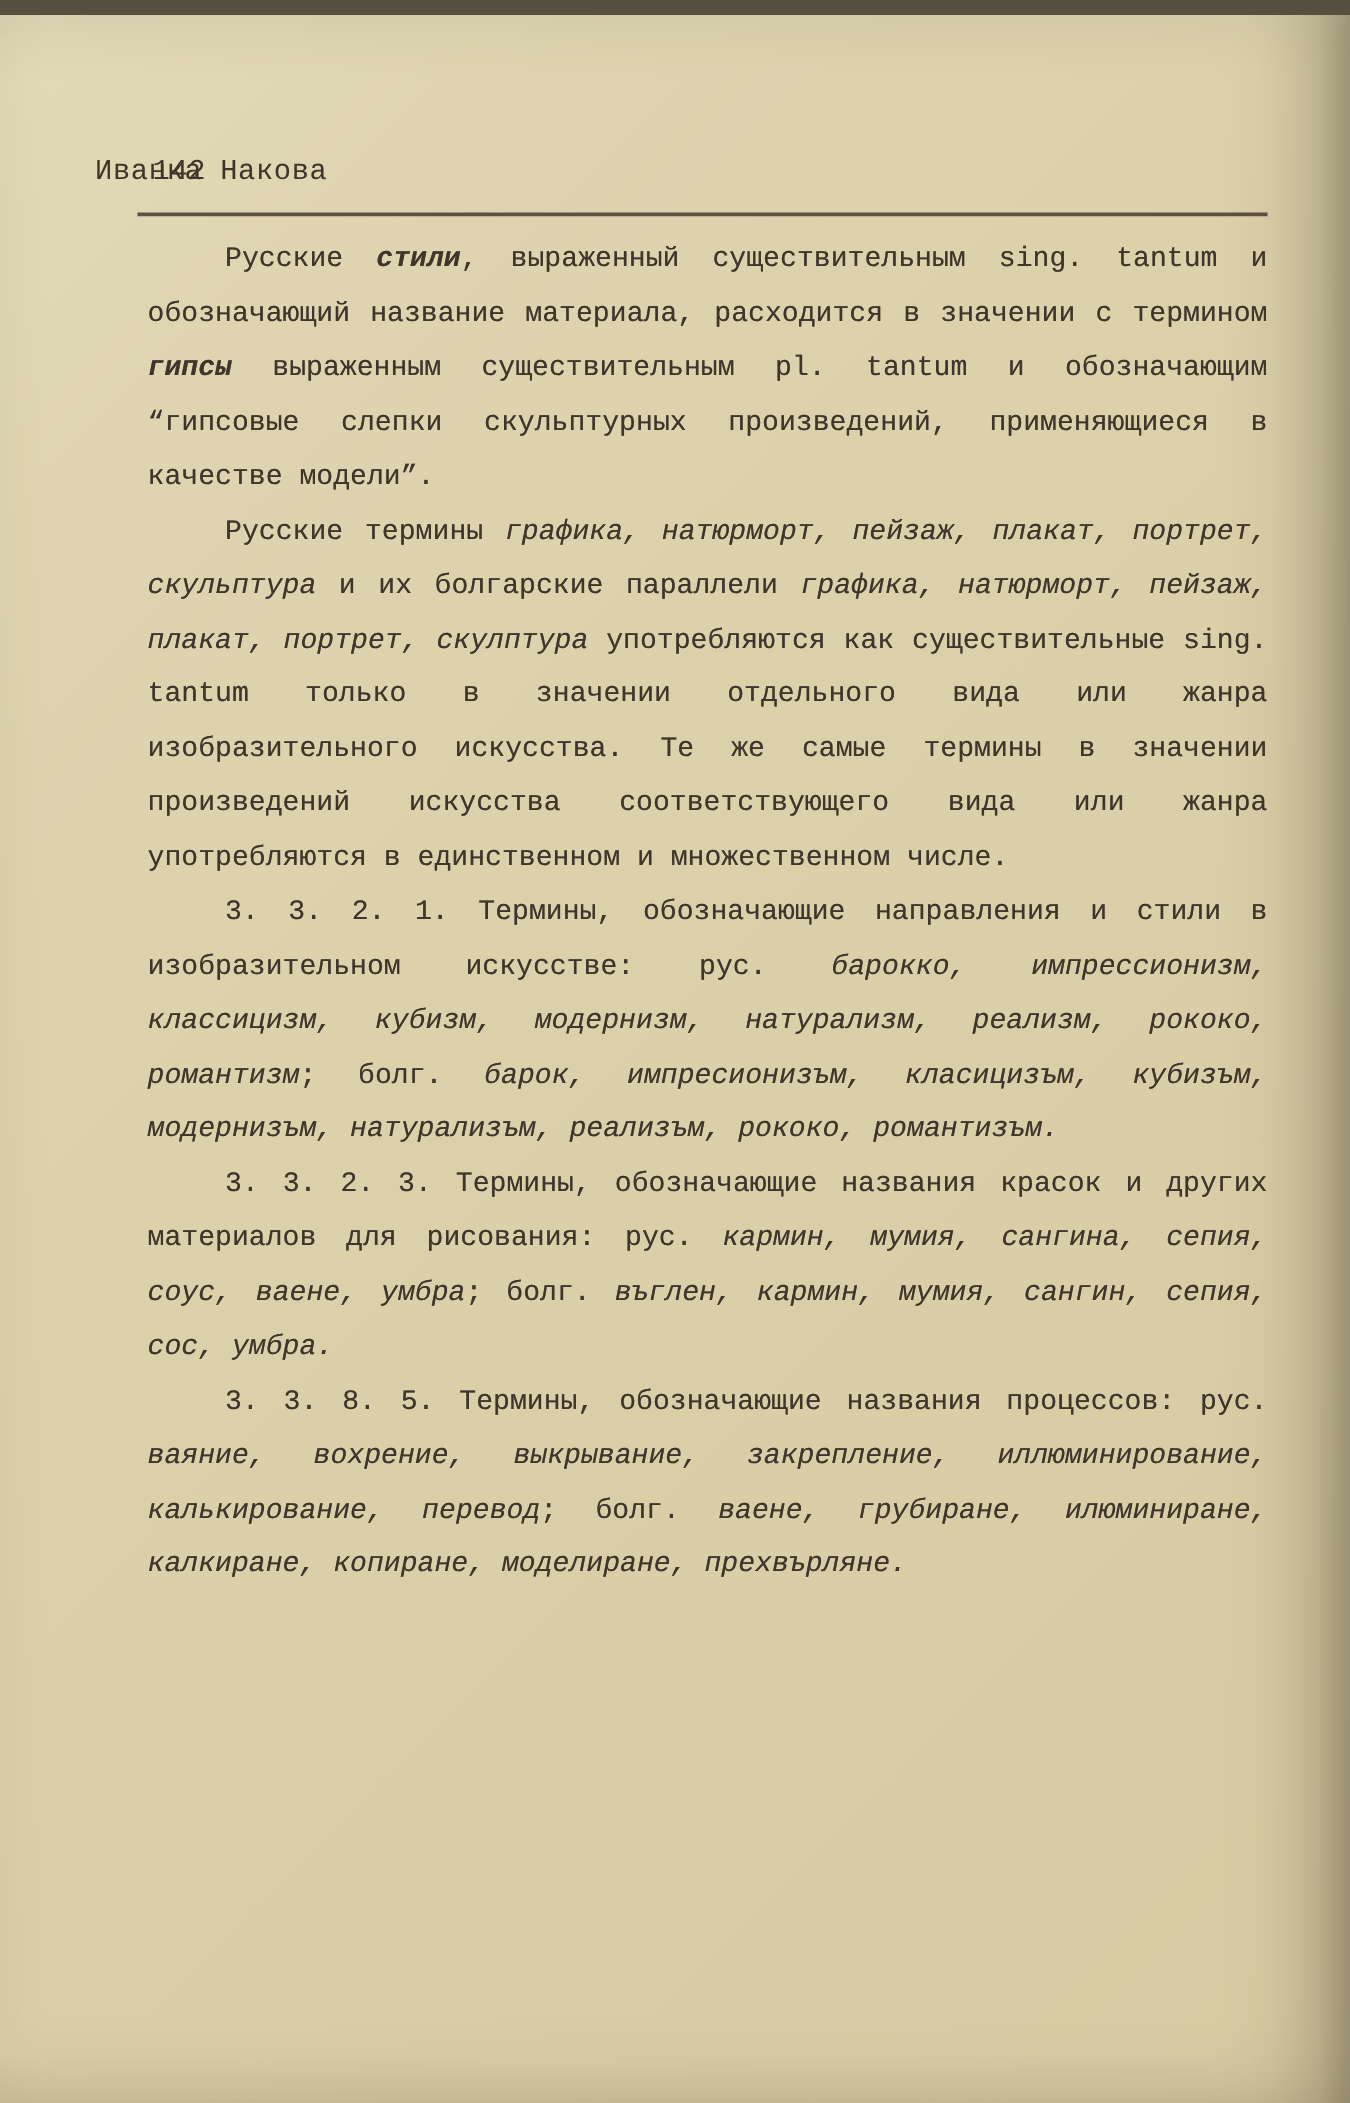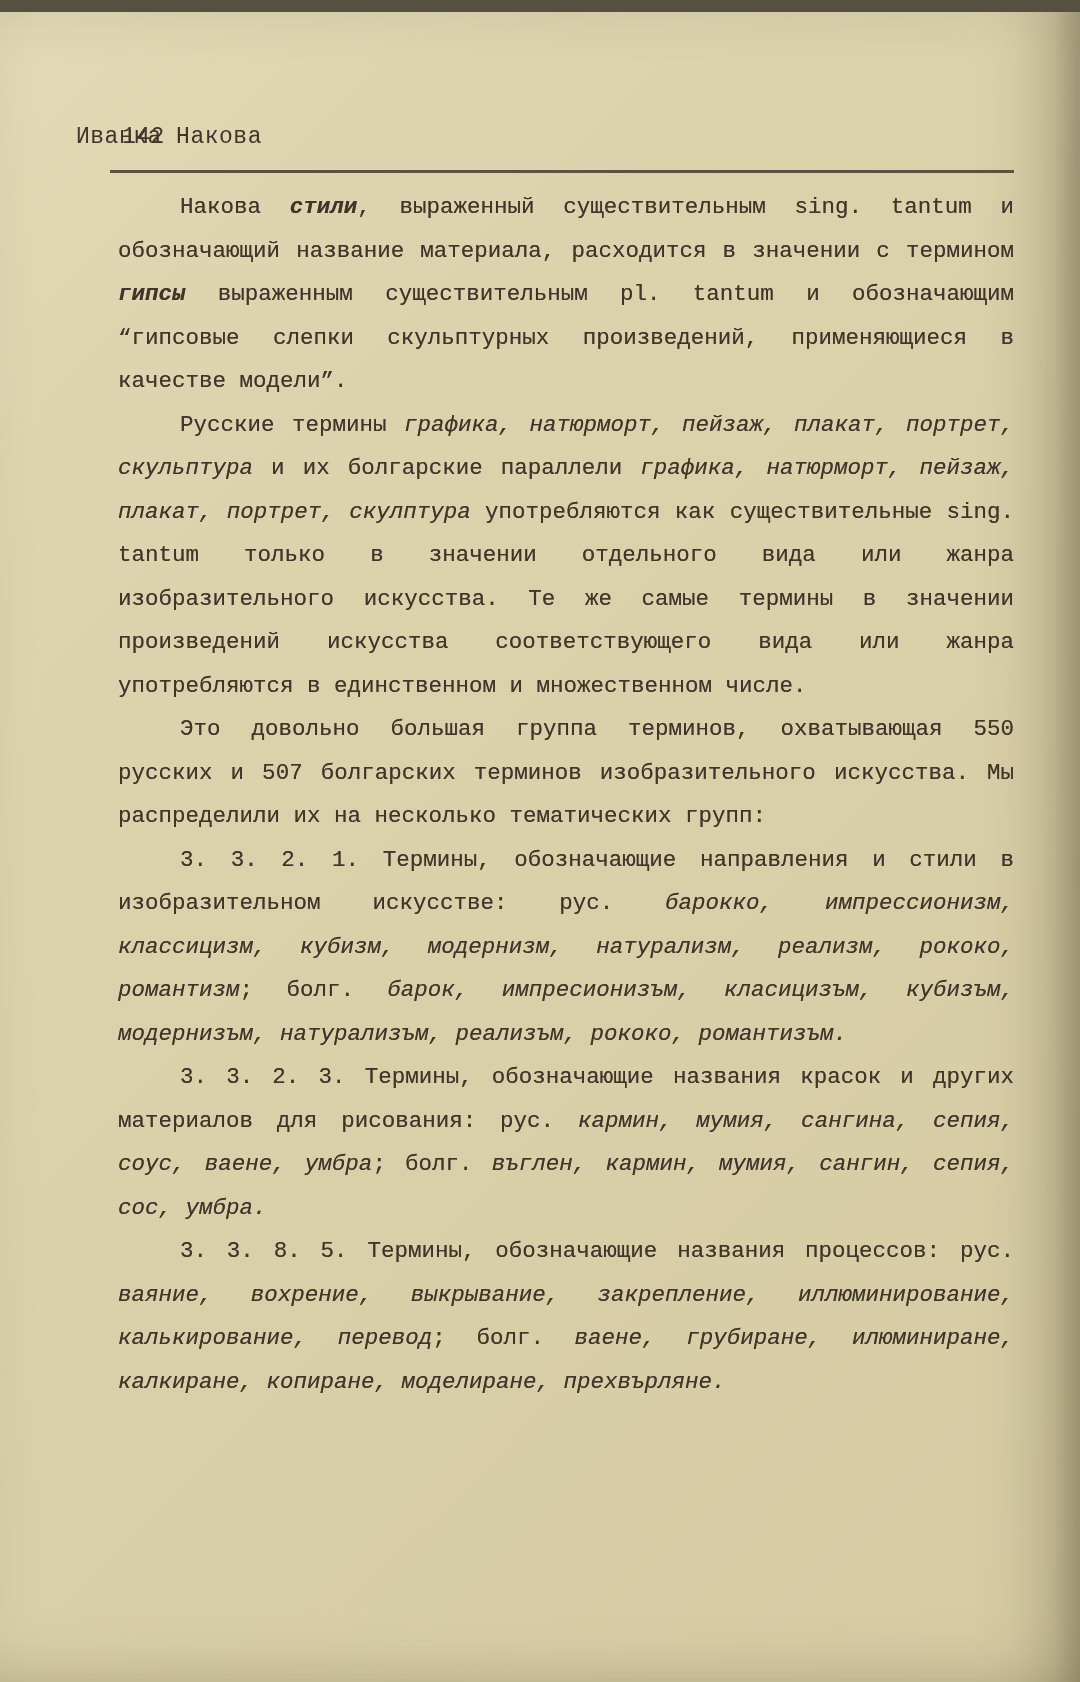--- a/index.html
+++ b/index.html
@@ -53,23 +53,22 @@
 <body>
 
 <div class="page">
   <div class="content">
     <div class="header">
       <span class="page-number">142</span>
       <span class="running-head">Иванка Накова</span>
     </div>
     <hr class="rule">
     <div class="body-text">
-        <p><span>Накова </span><span class="it bd">стили</span><span>, выраженный существительным sing. tantum и обозначающий название материала, расходится в значении с термином </span><span class="it bd">гипсы</span><span> выраженным существительным pl. tantum и обозначающим “гипсовые слепки скульптурных произведений, применяющиеся в качестве модели”.</span></p>
+        <p><span>Русские </span><span class="it bd">стили</span><span>, выраженный существительным sing. tantum и обозначающий название материала, расходится в значении с термином </span><span class="it bd">гипсы</span><span> выраженным существительным pl. tantum и обозначающим “гипсовые слепки скульптурных произведений, применяющиеся в качестве модели”.</span></p>
         <p><span>Русские термины </span><span class="it">графика, натюрморт, пейзаж, плакат, портрет, скульптура</span><span> и их болгарские параллели </span><span class="it">графика, натюрморт, пейзаж, плакат, портрет, скулптура</span><span> употребляются как существительные sing. tantum только в значении отдельного вида или жанра изобразительного искусства. Те же самые термины в значении произведений искусства соответствующего вида или жанра употребляются в единственном и множественном числе.</span></p>
-        <p><span>Это довольно большая группа терминов, охватывающая 550 русских и 507 болгарских терминов изобразительного искусства. Мы распределили их на несколько тематических групп:</span></p>
         <p><span>3. 3. 2. 1. Термины, обозначающие направления и стили в изобразительном искусстве: рус. </span><span class="it">барокко, импрессионизм, классицизм, кубизм, модернизм, натурализм, реализм, рококо, романтизм</span><span>; болг. </span><span class="it">барок, импресионизъм, класицизъм, кубизъм, модернизъм, натурализъм, реализъм, рококо, романтизъм.</span></p>
         <p><span>3. 3. 2. 3. Термины, обозначающие названия красок и других материалов для рисования: рус. </span><span class="it">кармин, мумия, сангина, сепия, соус, ваене, умбра</span><span>; болг. </span><span class="it">въглен, кармин, мумия, сангин, сепия, сос, умбра.</span></p>
         <p><span>3. 3. 8. 5. Термины, обозначающие названия процессов: рус. </span><span class="it">ваяние, вохрение, выкрывание, закрепление, иллюминирование, калькирование, перевод</span><span>; болг. </span><span class="it">ваене, грубиране, илюминиране, калкиране, копиране, моделиране, прехвърляне.</span></p>
       </div>
   </div>
   <div class="edge-right"></div>
   <div class="vignette"></div>
 </div>
 
 </body></html>

